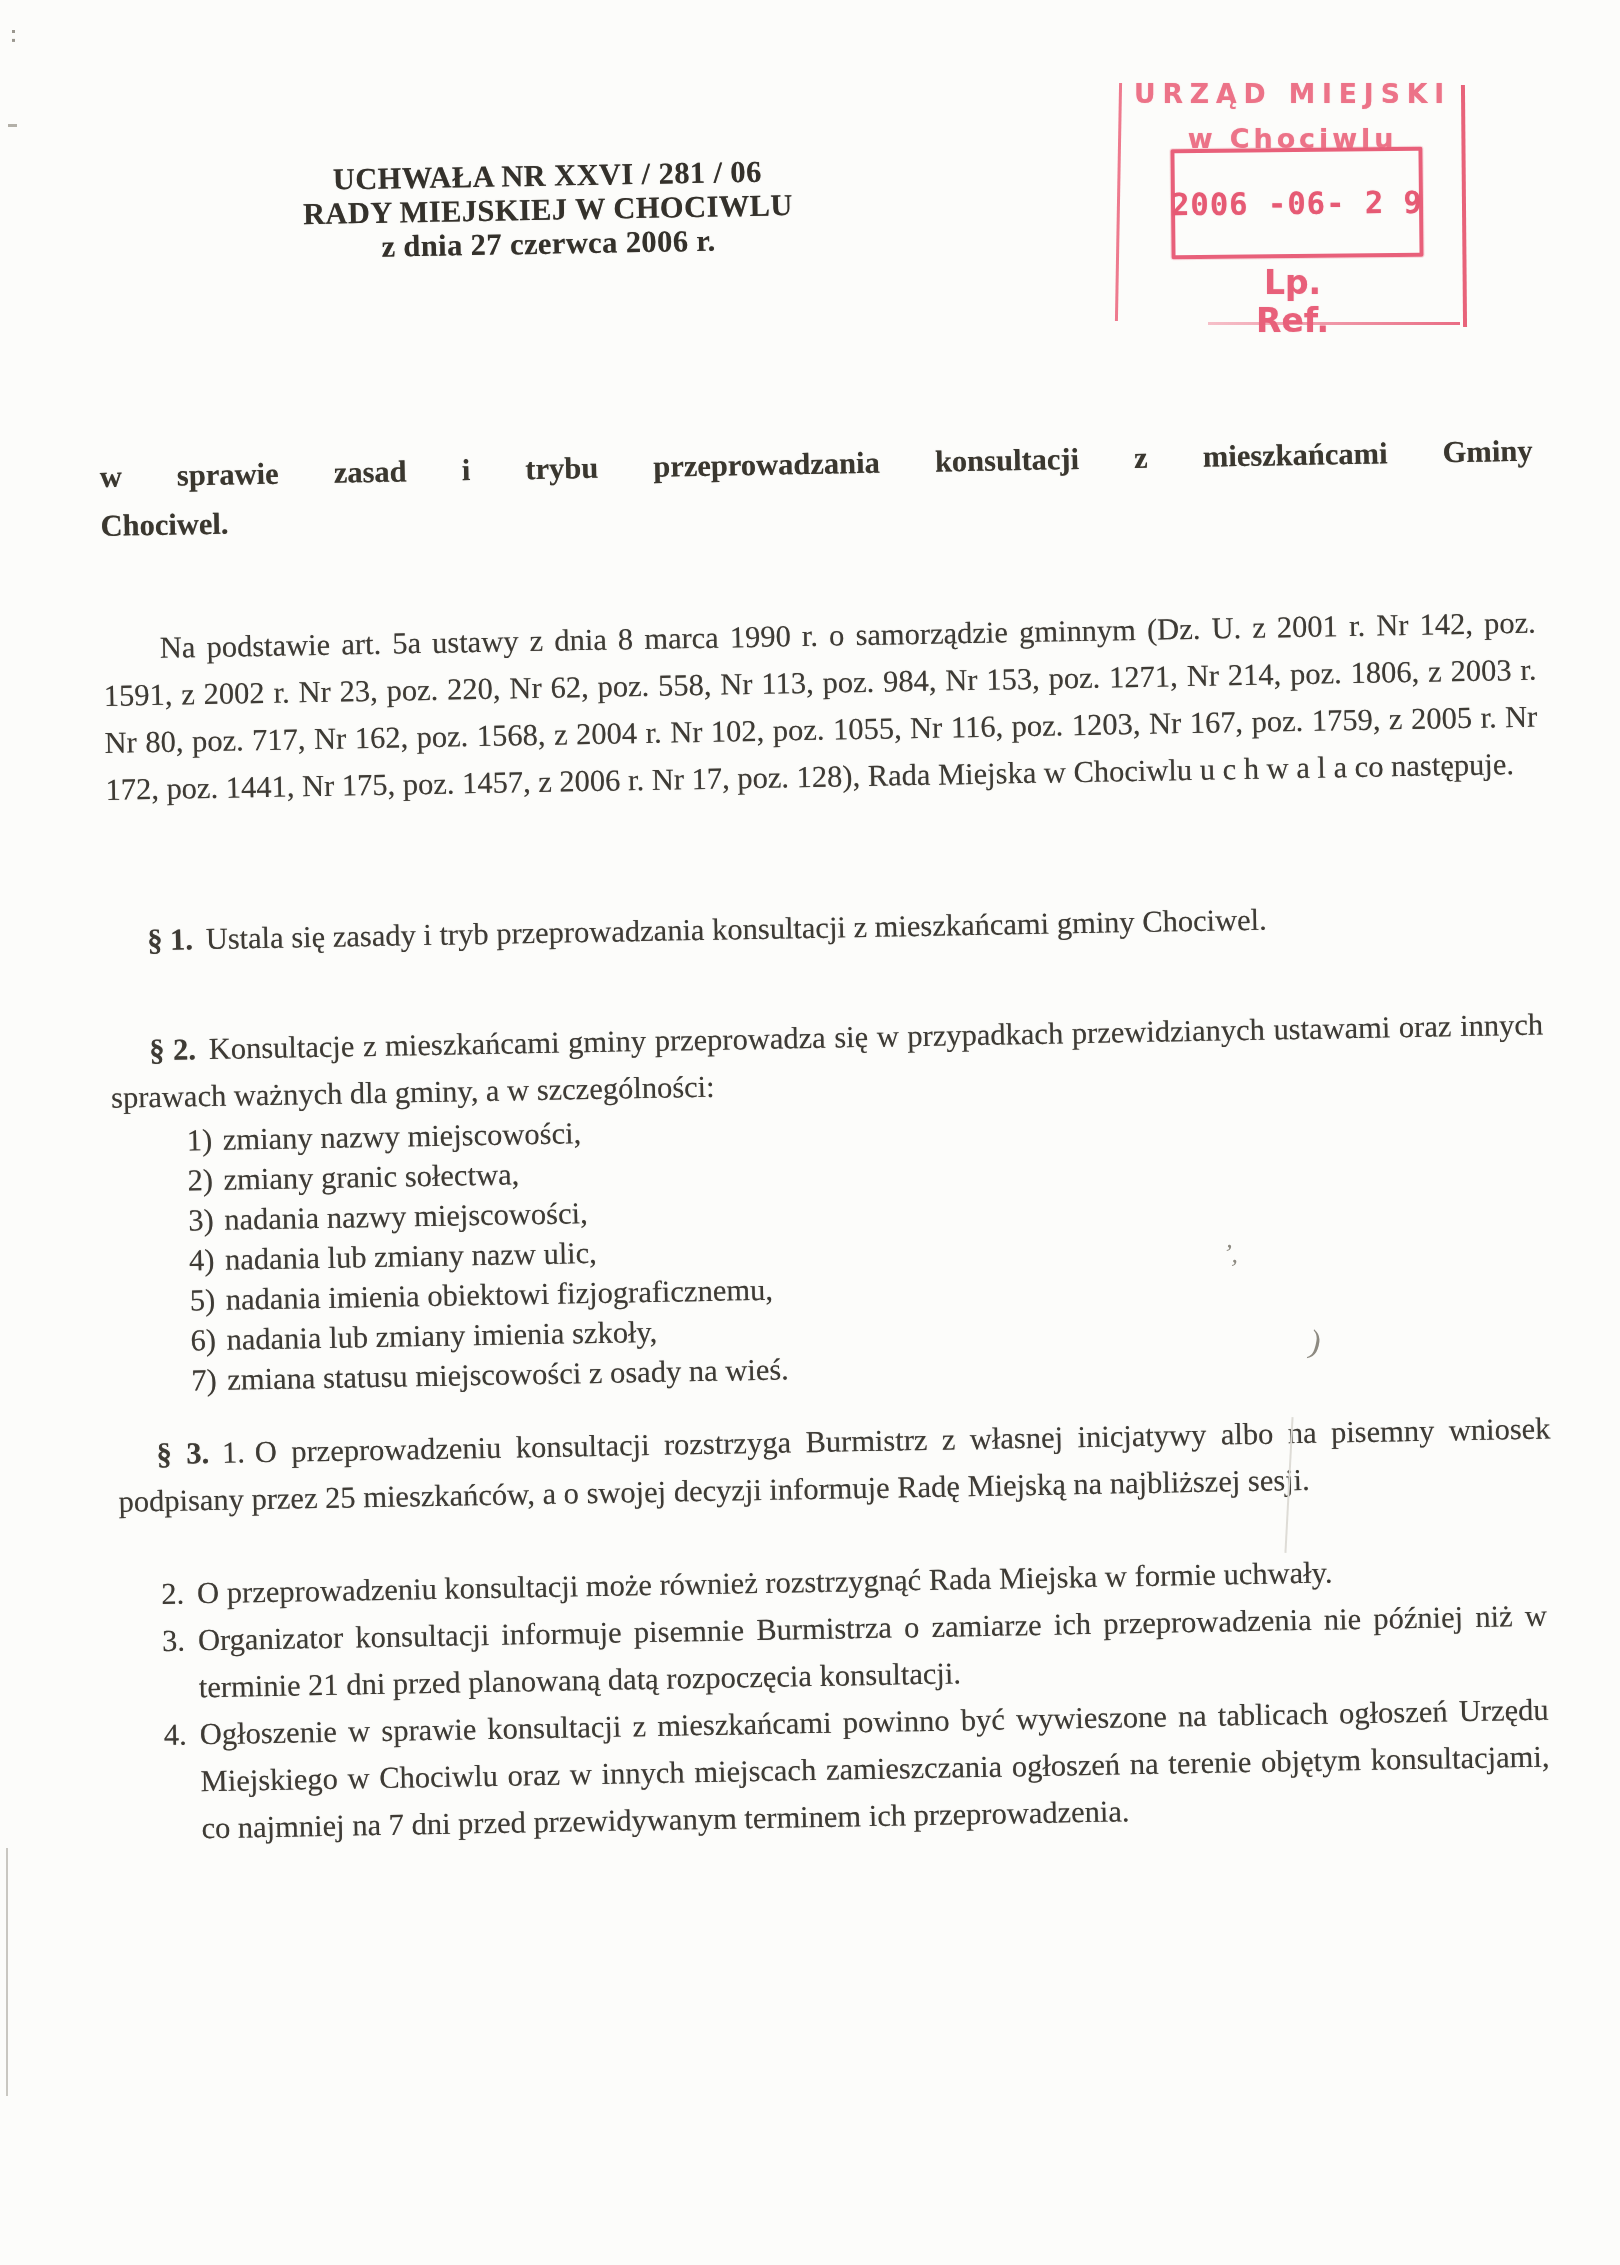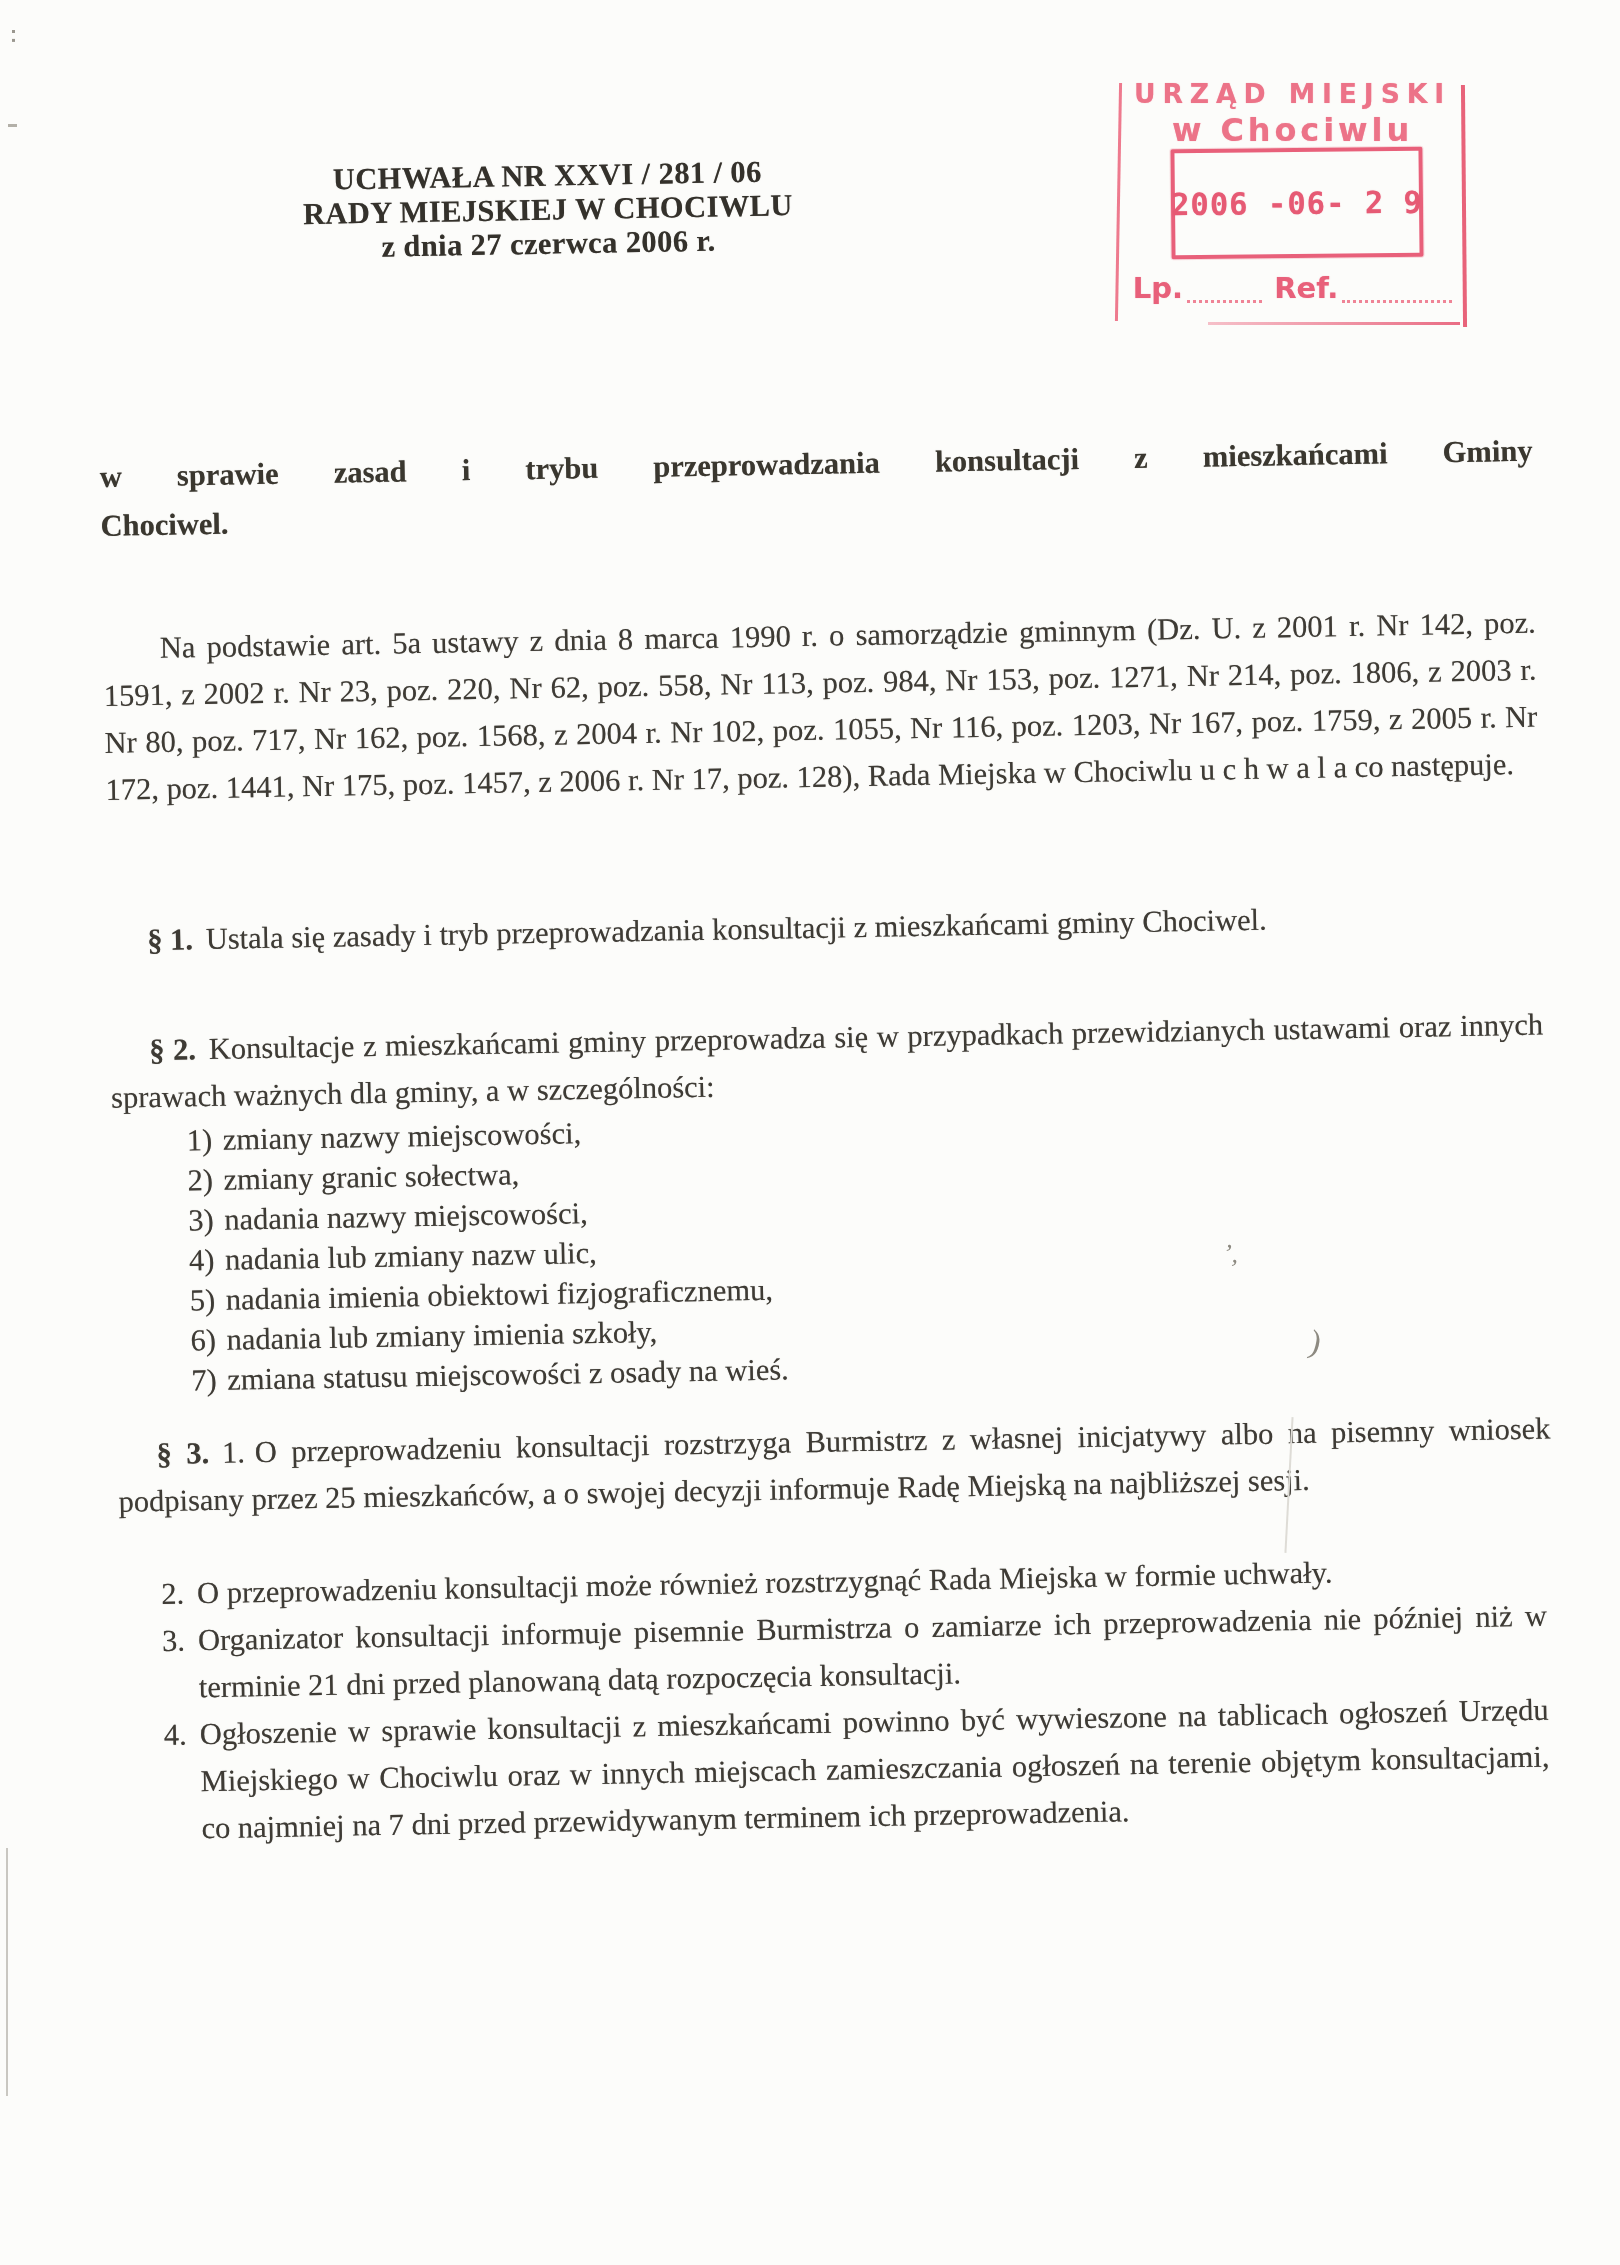--- a/index.html
+++ b/index.html
@@ -62,37 +62,38 @@
   }
   .stamp-border-left{position:absolute;left:0;top:23.6px;height:238px;width:3px;background:#ee7a8e;transform:rotate(1deg);}
   .stamp-border-right{position:absolute;right:2px;top:25.6px;height:242px;width:3.9px;background:#e8637a;transform:rotate(-.5deg);}
   .stamp-border-bottom{position:absolute;left:91px;right:7.9px;bottom:2px;height:3px;
     background:linear-gradient(90deg,rgba(238,118,140,.45),#e96d84);}
   .stamp-office{
     position:absolute;top:19.7px;left:7.9px;right:7.9px;text-align:center;
     color:#ec7388;font-size:26.6px;letter-spacing:6.9px;line-height:29.6px;
     text-shadow:0 0 1px rgba(236,115,136,.6);white-space:nowrap;font-weight:bold;
   }
-  .stamp-office-sub{font-size:32px;letter-spacing:3.9px;margin-top:8px;}
+  .stamp-office-sub{font-size:27px;letter-spacing:3.9px;margin-top:16px;}
   .stamp-datebox{
     position:absolute;left:54px;top:89px;width:244px;height:102px;
     border:4.9px solid #e8607a;border-radius:2px;transform:rotate(-.6deg);
     display:flex;align-items:center;justify-content:center;
     box-shadow:0 0 0 1px rgba(238,118,140,.25);
   }
   .stamp-date{
     font-family:"DejaVu Sans Mono",monospace;font-size:30.5px;font-weight:bold;
     color:#e65a74;letter-spacing:1px;white-space:pre;
     text-shadow:0 0 1px rgba(230,90,116,.55);
   }
   .stamp-row{
     position:absolute;left:15.8px;right:15.8px;top:207px;height:39px;
-    display:flex;align-items:flex-end;
-    color:#e8607a;font-size:29px;font-weight:bold;line-height:33px;
+    display:flex;align-items:center;
+    color:#e8607a;font-size:33px;font-weight:bold;line-height:33px;
     text-shadow:0 0 1px rgba(232,96,122,.5);
+    flex-direction:column;
   }
   .dots{border-bottom:3.9px dotted #ef8496;flex:1;height:25.6px;}
   .dots-lp{margin:0 11.8px 2px 3.9px;}
   .dots-ref{flex:0 0 110px;margin:0 0 2px 3.9px;}
 
   
   .artifact{position:absolute;pointer-events:none;}
   .a-colon{left:11.8px;top:29.6px;width:3px;height:3px;background:#9a978f;box-shadow:0 8.9px 0 #9a978f;}
   .a-dash{left:7.9px;top:124px;width:8.9px;height:3px;background:#b3b0a8;}
   .a-edge{left:5.9px;top:1848px;width:2px;height:248px;background:#c9c7c1;}

